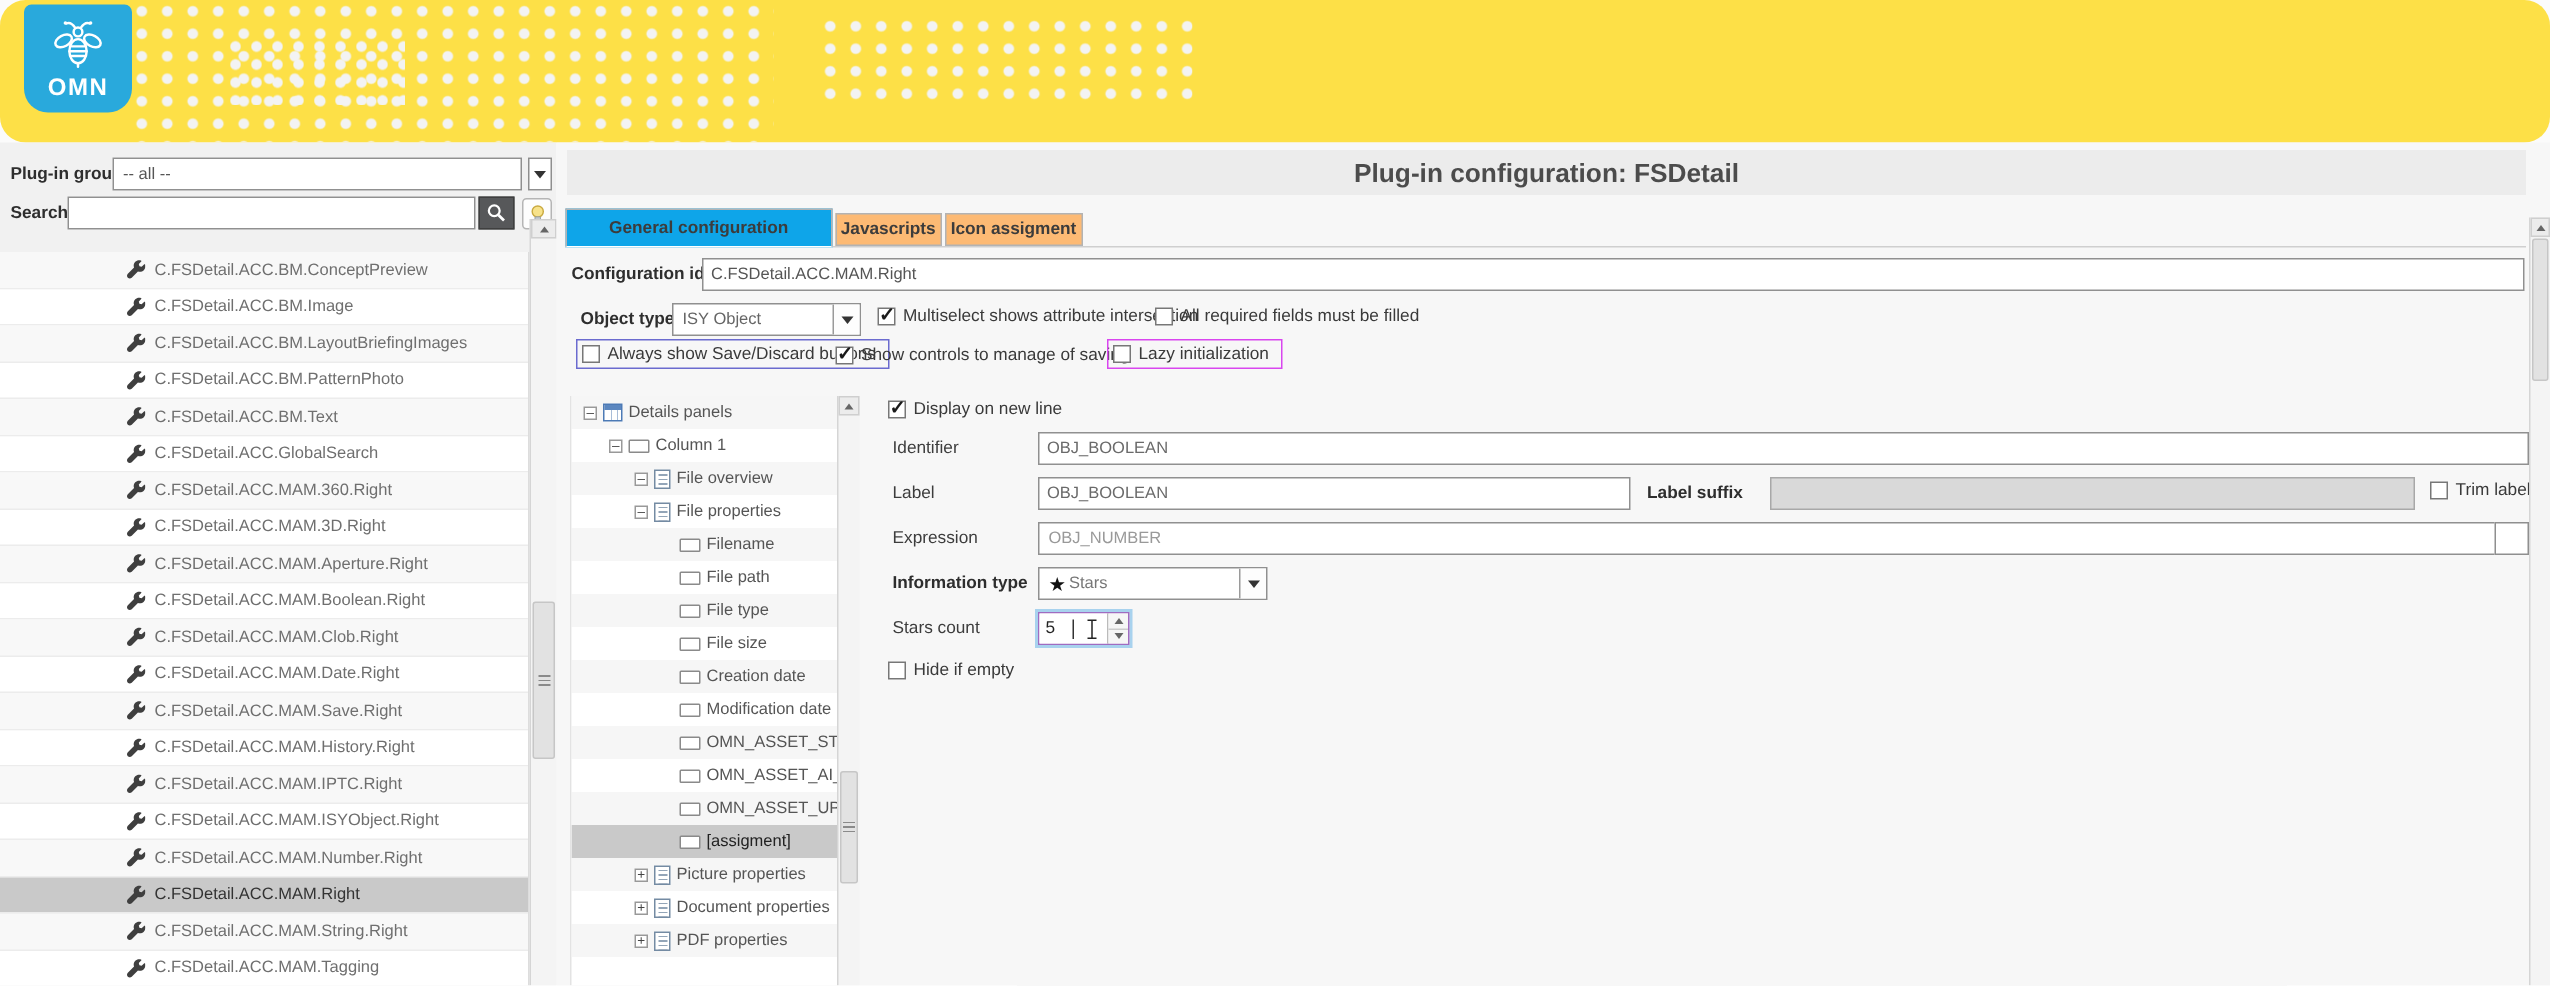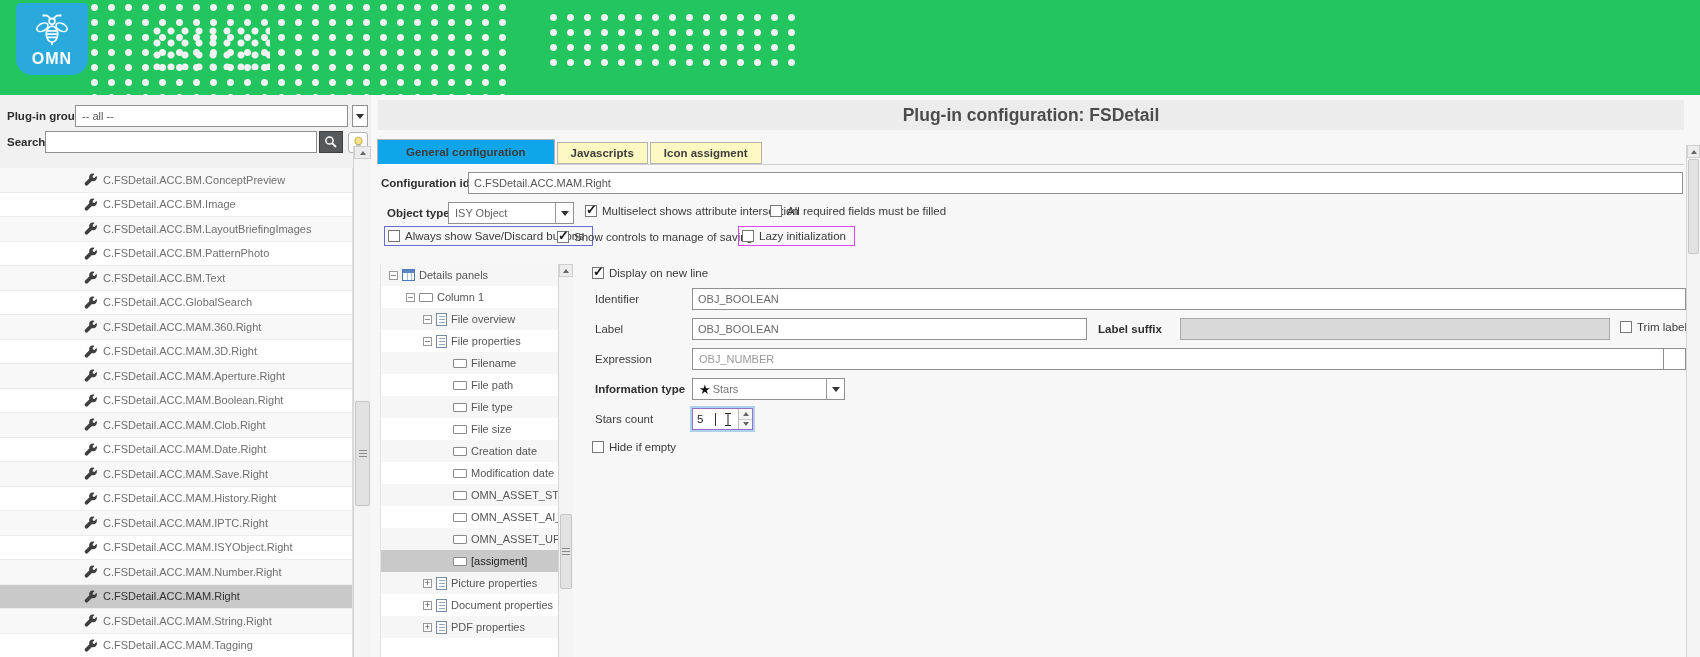--- a/index.html
+++ b/index.html
@@ -1,21 +1,21 @@
 <!DOCTYPE html>
 <html><head>
 <meta charset="utf-8">
 <style>
   * { margin:0; padding:0; box-sizing:border-box; }
   html,body { background:#ffffff; }
   body { font-family:"Liberation Sans", sans-serif; color:#444; }
   .app { position:relative; width:1700px; height:657px; overflow:hidden; background:#fbfbfb; }
 
   
-  .hdr { position:absolute; left:0; top:0; width:1700px; height:95px; background:#22c55e; overflow:hidden; }
+  .hdr { position:absolute; left:0; top:0; width:1700px; height:95px; background:#fde047; overflow:hidden;border-radius:17px; }
   .hexdots { position:absolute; background-image:radial-gradient(circle, #f3f3f3 3px, rgba(0,0,0,0) 4px); background-size:17px 15px; }
   .hd1 { left:86px; top:0; width:430px; height:95px; }
   .hd2 { left:545px; top:10px; width:250px; height:62px; }
   .hd3 { left:150px; top:25px; width:120px; height:45px; background-size:14px 12px; }
   .logo { position:absolute; left:16px; top:3px; width:72px; height:72px; background:#29a9dc; border-radius:5px 5px 16px 16px; display:flex; flex-direction:column; align-items:center; justify-content:flex-end; padding-bottom:7px; }
   .logo svg { position:absolute; top:6px; left:14px; }
   .logo-text { color:#fff; font-weight:bold; font-size:16px; letter-spacing:1px; }
 
   
   .sidebar { position:absolute; left:0; top:95px; width:371px; height:562px; background:#f1f1f1; }
@@ -40,21 +40,21 @@
   .tri-up-s { width:0; height:0; border-left:3px solid transparent; border-right:3px solid transparent; border-bottom:4px solid #666; }
   .tri-dn-s { width:0; height:0; border-left:3px solid transparent; border-right:3px solid transparent; border-top:4px solid #666; }
   .thumb { position:absolute; left:1px; right:1px; background:#e2e2e2; border:1px solid #c6c6c6; border-radius:2px; display:flex; align-items:center; justify-content:center; }
   .grip { width:8px; height:8px; background:repeating-linear-gradient(to bottom,#8a8a8a 0 1px, rgba(0,0,0,0) 1px 3px); }
 
   
   .main { position:absolute; left:371px; top:95px; width:1329px; height:562px; background:#f7f7f7; }
   .titlebar { position:absolute; left:7px; top:5px; right:16px; height:30px; background:#ececec; display:flex; align-items:center; justify-content:center; }
   .titlebar h1 { font-size:17.5px; font-weight:bold; color:#4c4c4c; }
   .tabs { position:absolute; left:6px; top:43px; right:16px; height:27px; display:flex; align-items:flex-end; gap:2px; border-bottom:1px solid #cfcfcf; }
-  .tab { border:1px solid #b3b3b3; background:#fef9c3; font-size:11.5px; font-weight:bold; color:#3c3c3c; padding:4px 13px; cursor:pointer; white-space:nowrap; }
+  .tab { border:1px solid #b3b3b3; background:#fdba74; font-size:11.5px; font-weight:bold; color:#3c3c3c; padding:4px 3px; cursor:pointer; white-space:nowrap; }
   .tab.active { background:#0ea5e9; padding:6px 28px; border-bottom:1px solid #fff; margin-bottom:-1px; z-index:2; }
 
   .formlab { position:absolute; font-size:11.5px; color:#3d3d3d; }
   .boldlab { font-weight:bold; color:#2e2e2e; }
   .val-gray { color:#999 !important; }
   .combo { position:absolute; display:flex; border:1px solid #909090; background:#fff; }
   .combo .ctext { flex:1; display:flex; align-items:center; padding:0 6px; font-size:11px; color:#666; overflow:hidden; white-space:nowrap; }
   .combo .carrow { width:18px; border-left:1px solid #9a9a9a; background:#fdfdfd; display:flex; align-items:center; justify-content:center; }
   .disabled-input { background:#d9d9d9 !important; border-color:#a8a8a8 !important; }
 

